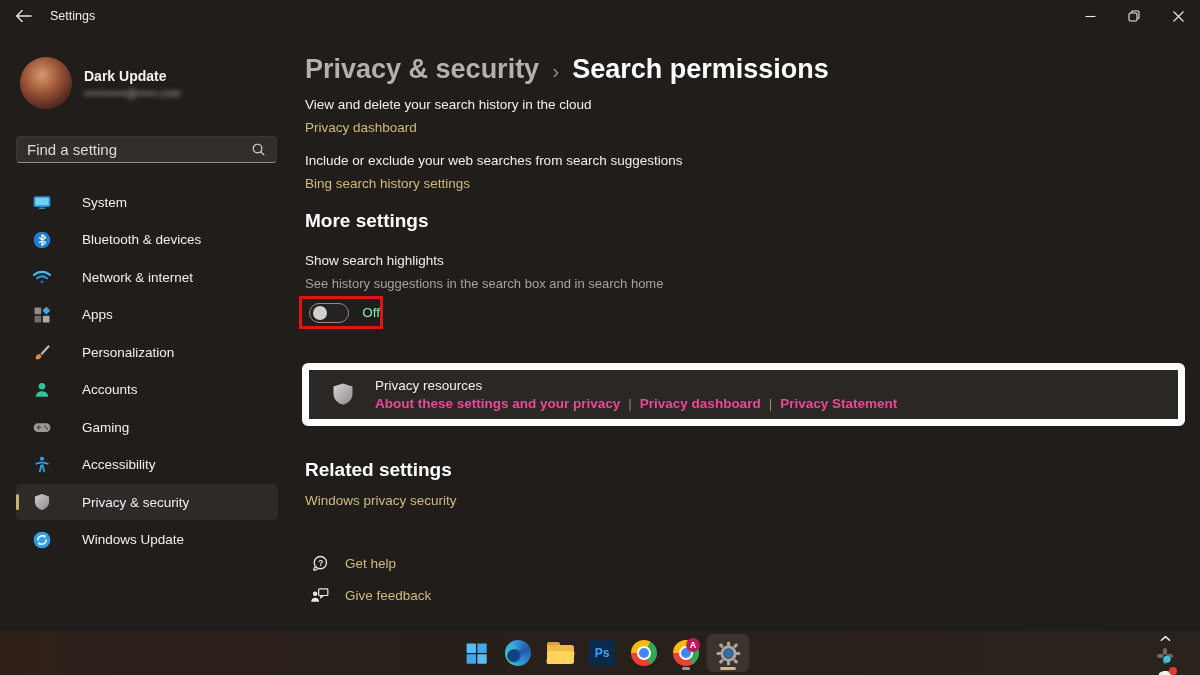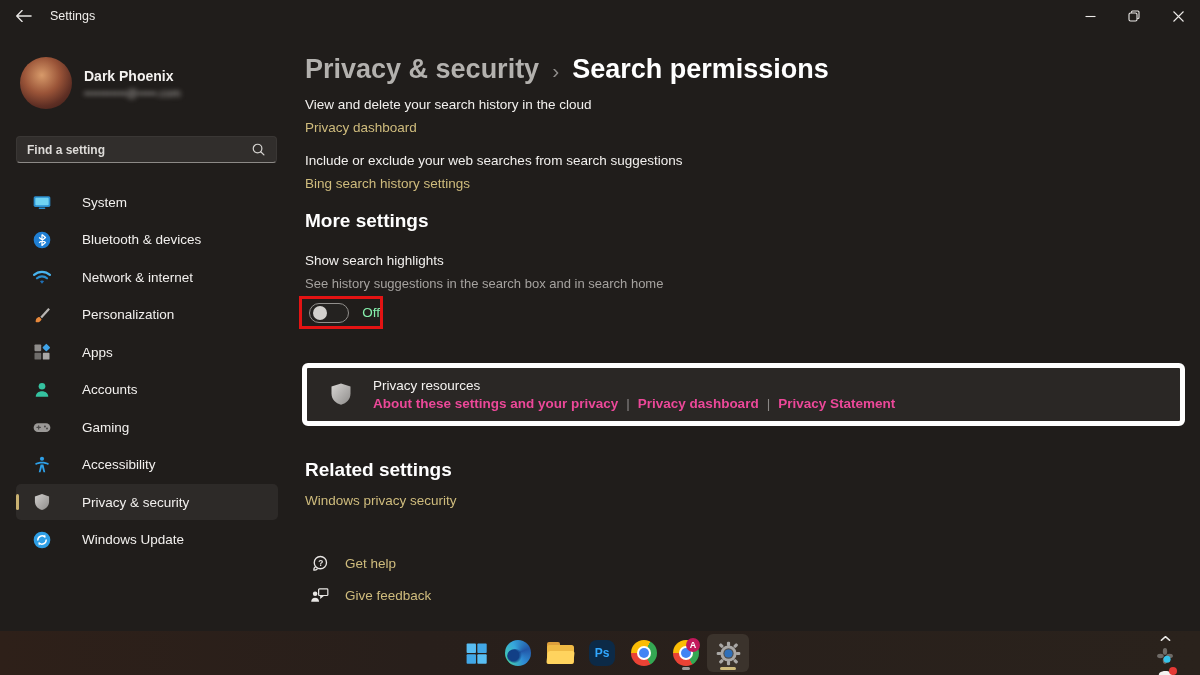--- a/index.html
+++ b/index.html
@@ -18,21 +18,21 @@
   
   .sidebar { position:absolute; top:32px; left:0; width:290px; bottom:44px; }
   .avatar { position:absolute; left:20px; top:25px; width:52px; height:52px; border-radius:50%;
     background:radial-gradient(circle at 42% 35%, #d79a6a, #9a5438 40%, #5f2f24 68%, #3a1d18 95%); }
   .user-name { position:absolute; left:84px; top:36px; font-size:14px; font-weight:700; }
   .user-email { position:absolute; left:84px; top:55px; font-size:11px; color:#b6b3b0; filter:blur(2.4px); }
   .search-box { position:absolute; left:16px; top:104px; width:261px; height:27px;
     background:#312e2c; border:1px solid #3a3735; border-bottom:1.5px solid #8d8a87;
     border-radius:4px; display:flex; align-items:center; padding:0 10px; }
   .search-box input { flex:1; background:transparent; border:none; outline:none;
-    color:#eab308; font-size:12px; font-family:"Liberation Sans", sans-serif;font-weight:bold; }
+    color:#eab308; font-size:15px; font-family:"Liberation Sans", sans-serif; }
   .search-box input::placeholder { color:#dddbd8; opacity:1; }
   .nav { position:absolute; left:16px; top:152px; width:262px; }
   .nav-item { position:relative; height:36px; margin-bottom:1.5px; border-radius:5px;
     display:flex; align-items:center; padding-left:16px; gap:30px; cursor:pointer; }
   .nav-item .lbl { font-size:13.5px; color:#f2f0ee; }
   .nav-item.selected { background:#2d2a28; }
   .accent-pill { display:none; }
   .nav-item.selected .accent-pill { display:block; position:absolute; left:0; top:10px;
     width:3px; height:16px; border-radius:2px; background:#c9b171; }
   .nav-ic { width:20px; height:20px; flex:0 0 20px; }
@@ -47,21 +47,21 @@
   .g-link { position:absolute; font-size:13.5px; color:#cfbc7d; cursor:pointer; }
   .h2 { position:absolute; font-size:19px; font-weight:700; color:#fff; }
   .highlight-box { position:absolute; left:-6px; top:264px; width:84px; height:33px;
     border:3px solid #e31313; display:flex; align-items:center; padding-left:7px; gap:13px; }
   .toggle { position:relative; width:44px; height:20px; border:1px solid #918f8c;
     border-radius:11px; background:#242220; cursor:pointer; }
   .toggle .knob { position:absolute; left:3px; top:2px; width:14px; height:14px;
     border-radius:50%; background:#d2d0cd; }
   .toggle-state { font-size:13.5px; color:#86efac; }
   .res-card { position:absolute; left:-3px; top:331px; width:883px; height:63px;
-    background:#2a2725; border:5px solid #ffffff; border-radius:6px;
+    background:#2a2725; border:7px solid #ffffff; border-radius:6px;
     display:flex; align-items:center; padding-left:22px; gap:20px; }
   .res-texts { display:flex; flex-direction:column; gap:3px; }
   .res-title { font-size:13.5px; color:#f4f2f0; }
   .res-links { font-size:13.5px; }
   .res-links .lk { color:#ec4899; cursor:pointer;font-weight:bold; }
   .res-links .sep { color:#8a8886; padding:0 8px; }
   .foot-row { position:absolute; display:flex; align-items:center; gap:15px; }
   .foot-row .lk { font-size:13.5px; color:#cfbc7d; cursor:pointer; }
   
   .taskbar { position:absolute; left:0; right:0; bottom:0; height:44px;
@@ -77,21 +77,21 @@
   .ico-edge { width:26px; height:26px; border-radius:50%;
     background:conic-gradient(from 230deg, #45d0a9, #36a7dd 28%, #2257a8 55%, #2f8ed6 78%, #45d0a9);
     position:relative; overflow:hidden; }
   .ico-edge::after { content:""; position:absolute; left:2px; top:9px; width:16px; height:14px;
     border-radius:50%; background:radial-gradient(circle at 40% 45%, #123f86 0 45%, transparent 70%); }
   .ico-folder { position:relative; width:27px; height:22px; }
   .ico-folder .fb { position:absolute; left:0; top:0; width:13px; height:7px; border-radius:2px; background:#dd9f3c; }
   .ico-folder .fm { position:absolute; left:0; top:3px; width:27px; height:19px; border-radius:2.5px; background:#efb944; }
   .ico-folder .ff { position:absolute; left:0; top:9px; width:27px; height:13px;
     border-radius:2.5px; background:#ffd35e; transform:skewX(-6deg); }
-  .ico-ps { width:26px; height:26px; background:#0c2a47; border-radius:8px; color:#31a8ff;
+  .ico-ps { width:26px; height:26px; background:#0c2a47; border-radius:1px; color:#31a8ff;
     font-weight:700; font-size:12px; display:flex; align-items:center; justify-content:center; }
   .ico-chrome { position:relative; width:26px; height:26px; border-radius:50%;
     background:conic-gradient(from 150deg, #ea4335 0 120deg, #fbbc05 120deg 240deg, #34a853 240deg 360deg); }
   .ico-chrome::before { content:""; position:absolute; left:6px; top:6px; width:14px; height:14px;
     border-radius:50%; background:#fff; }
   .ico-chrome::after { content:""; position:absolute; left:8px; top:8px; width:10px; height:10px;
     border-radius:50%; background:#4285f4; }
   .chrome-badge { position:absolute; right:-1px; top:-2px; width:14px; height:14px; border-radius:50%;
     background:#c2185b; color:#fff; font-size:9px; font-weight:700;
     display:flex; align-items:center; justify-content:center; z-index:2; }
@@ -133,21 +133,21 @@
       <div class="win-btn">
         <svg width="11" height="11" viewBox="0 0 11 11">
             <path d="M0.5 0.5l10 10M10.5 0.5l-10 10" stroke="#eceae8" stroke-width="1.1"></path>
           </svg>
       </div>
     </div>
   </div>
 
   <div class="sidebar">
     <div class="avatar"></div>
-    <div class="user-name">Dark Phoenix</div>
+    <div class="user-name">Dark Update</div>
     <div class="user-email">•••••••••••@•••••.com</div>
 
     <div class="search-box">
       <input type="text" placeholder="Find a setting" style="">
       <svg width="15" height="15" viewBox="0 0 16 16">
         <circle cx="7" cy="7" r="4.6" fill="none" stroke="#d5d3d0" stroke-width="1.3"></circle>
         <path d="M10.4 10.4l3.4 3.4" stroke="#d5d3d0" stroke-width="1.3" stroke-linecap="round"></path>
       </svg>
     </div>
 
@@ -178,35 +178,35 @@
           <path d="M2.5 9.5a14 14 0 0 1 19 0" fill="none" stroke="#49b4ef" stroke-width="2.6" stroke-linecap="round"></path>
           <path d="M6 13.5a9 9 0 0 1 12 0" fill="none" stroke="#2b8fd0" stroke-width="2.6" stroke-linecap="round"></path>
           <path d="M9.5 17a4.5 4.5 0 0 1 5 0L12 20z" fill="#1f6fb5"></path>
         </svg>
         <span class="lbl">Network &amp; internet</span>
       </div>
 
       <div class="nav-item">
 
         <svg class="nav-ic" viewBox="0 0 24 24">
-          <path d="M10 14L19.5 3.5l2 2L12 16z" fill="#b9b6b3"></path>
-          <path d="M4.5 20.5c-.5-3 1.5-6 4.5-6l2.5 2.5c-1 3-4 4.5-7 3.5z" fill="#e8883b"></path>
-        </svg>
-        <span class="lbl">Personalization</span>
-      </div>
-
-      <div class="nav-item">
-
-        <svg class="nav-ic" viewBox="0 0 24 24">
           <rect x="3" y="3" width="8" height="8" rx="1" fill="#8f8d8b"></rect>
           <rect x="3" y="13" width="8" height="8" rx="1" fill="#6f6d6b"></rect>
           <rect x="13" y="13" width="8" height="8" rx="1" fill="#aaa8a6"></rect>
           <rect x="13.8" y="3.3" width="6.8" height="6.8" rx="1" transform="rotate(45 17.2 6.7)" fill="#3fa3e8"></rect>
         </svg>
         <span class="lbl">Apps</span>
+      </div>
+
+      <div class="nav-item">
+
+        <svg class="nav-ic" viewBox="0 0 24 24">
+          <path d="M10 14L19.5 3.5l2 2L12 16z" fill="#b9b6b3"></path>
+          <path d="M4.5 20.5c-.5-3 1.5-6 4.5-6l2.5 2.5c-1 3-4 4.5-7 3.5z" fill="#e8883b"></path>
+        </svg>
+        <span class="lbl">Personalization</span>
       </div>
 
       <div class="nav-item">
 
         <svg class="nav-ic" viewBox="0 0 24 24">
           <circle cx="12" cy="7.5" r="4" fill="#35c2a0"></circle>
           <path d="M4.5 20c0-4 3.4-6.5 7.5-6.5s7.5 2.5 7.5 6.5z" fill="#35c2a0"></path>
         </svg>
         <span class="lbl">Accounts</span>
       </div>

